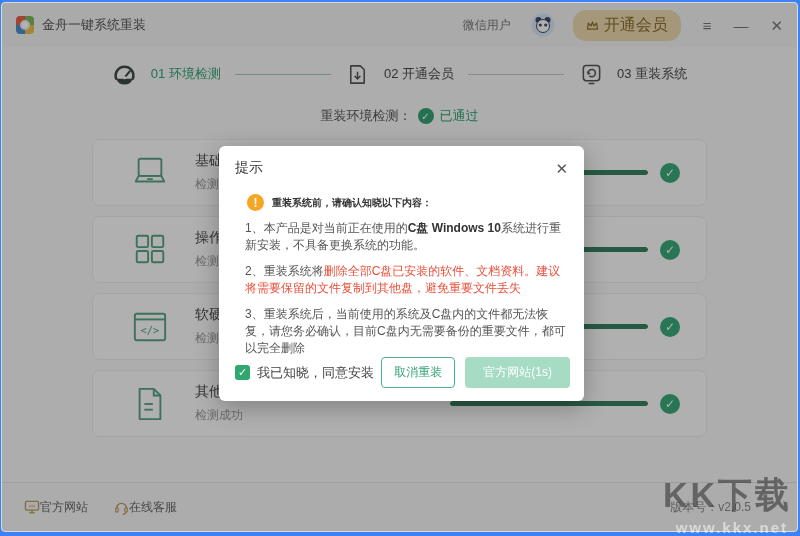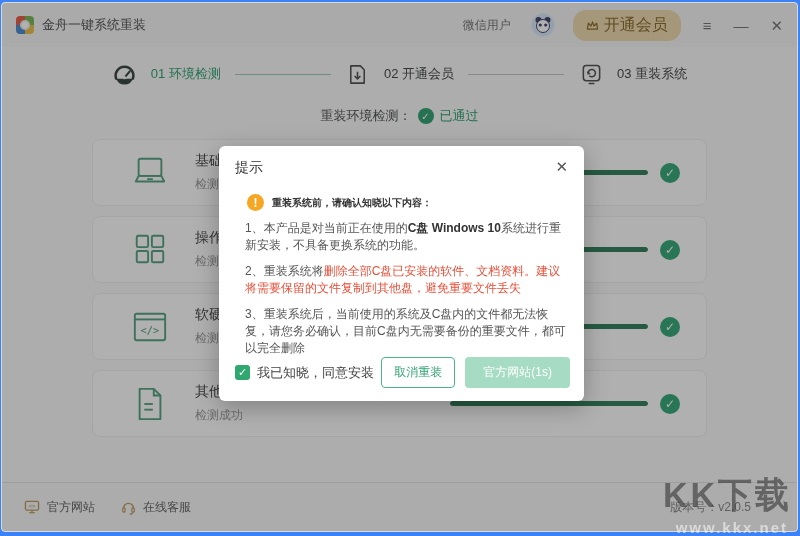--- a/index.html
+++ b/index.html
@@ -49,30 +49,30 @@
   .card-title { font-size:14px; color:#4a4a4a; }
   .card-status { font-size:12px; color:#9a9a9a; margin-top:6px; }
   .card-progress { margin-left:auto; width:198px; height:5px; border-radius:3px; background:#e4eee9; overflow:hidden; }
   .card-progress .fill { width:100%; height:100%; background:#37815f; border-radius:3px; }
   .check-circle { width:20px; height:20px; border-radius:50%; background:#3aa97a; color:#fff; font-size:12px;
                   display:flex; align-items:center; justify-content:center; margin-left:12px; flex:none; }
 
   
   .footer { position:absolute; left:0; right:0; bottom:0; height:49px; background:#f5f6f5; border-top:1px solid #e3e3e3;
             display:flex; align-items:center; padding:0 22px; gap:26px; }
-  .flink { display:flex; align-items:center; gap:7px; font-size:12px; color:#666; cursor:pointer; }
+  .flink { display:flex; align-items:center; gap:0; font-size:12px; color:#666; cursor:pointer; }
   .fversion { margin-left:auto; margin-right:24px; font-size:12px; color:#8a8a8a; }
 
   
   .dim { position:absolute; inset:0; background:rgba(0,0,0,0.30); z-index:10; }
 
   
   .dialog { position:absolute; left:217px; top:143px; width:365px; height:255px; background:#fff; border-radius:6px;
             z-index:20; box-shadow:0 6px 24px rgba(0,0,0,0.28); }
-  .dlg-head { display:flex; justify-content:space-between; padding:13px 16px 0 16px; }
+  .dlg-head { display:flex; align-items:center; justify-content:space-between; padding:13px 16px 0 16px; }
   .dlg-title { font-size:14px; color:#333; }
   .dlg-close { font-size:15px; color:#555; cursor:pointer; line-height:1; }
   .dlg-warn { display:flex; align-items:center; gap:8px; margin:17px 16px 0 28px; }
   .warn-icon { width:17px; height:17px; border-radius:50%; background:#f5a623; color:#fff; font-size:12px; font-weight:bold;
                display:flex; align-items:center; justify-content:center; flex:none; }
   .dlg-warn .wtext { font-size:10px; font-weight:bold; color:#333; }
   .dlg-p { margin:9px 16px 0 26px; font-size:12px; line-height:17px; color:#555; }
   .dlg-p .red { color:#e8503a; }
   .dlg-p b { color:#333; }
   .dlg-foot { position:absolute; left:16px; right:14px; bottom:13px; display:flex; align-items:center; }

